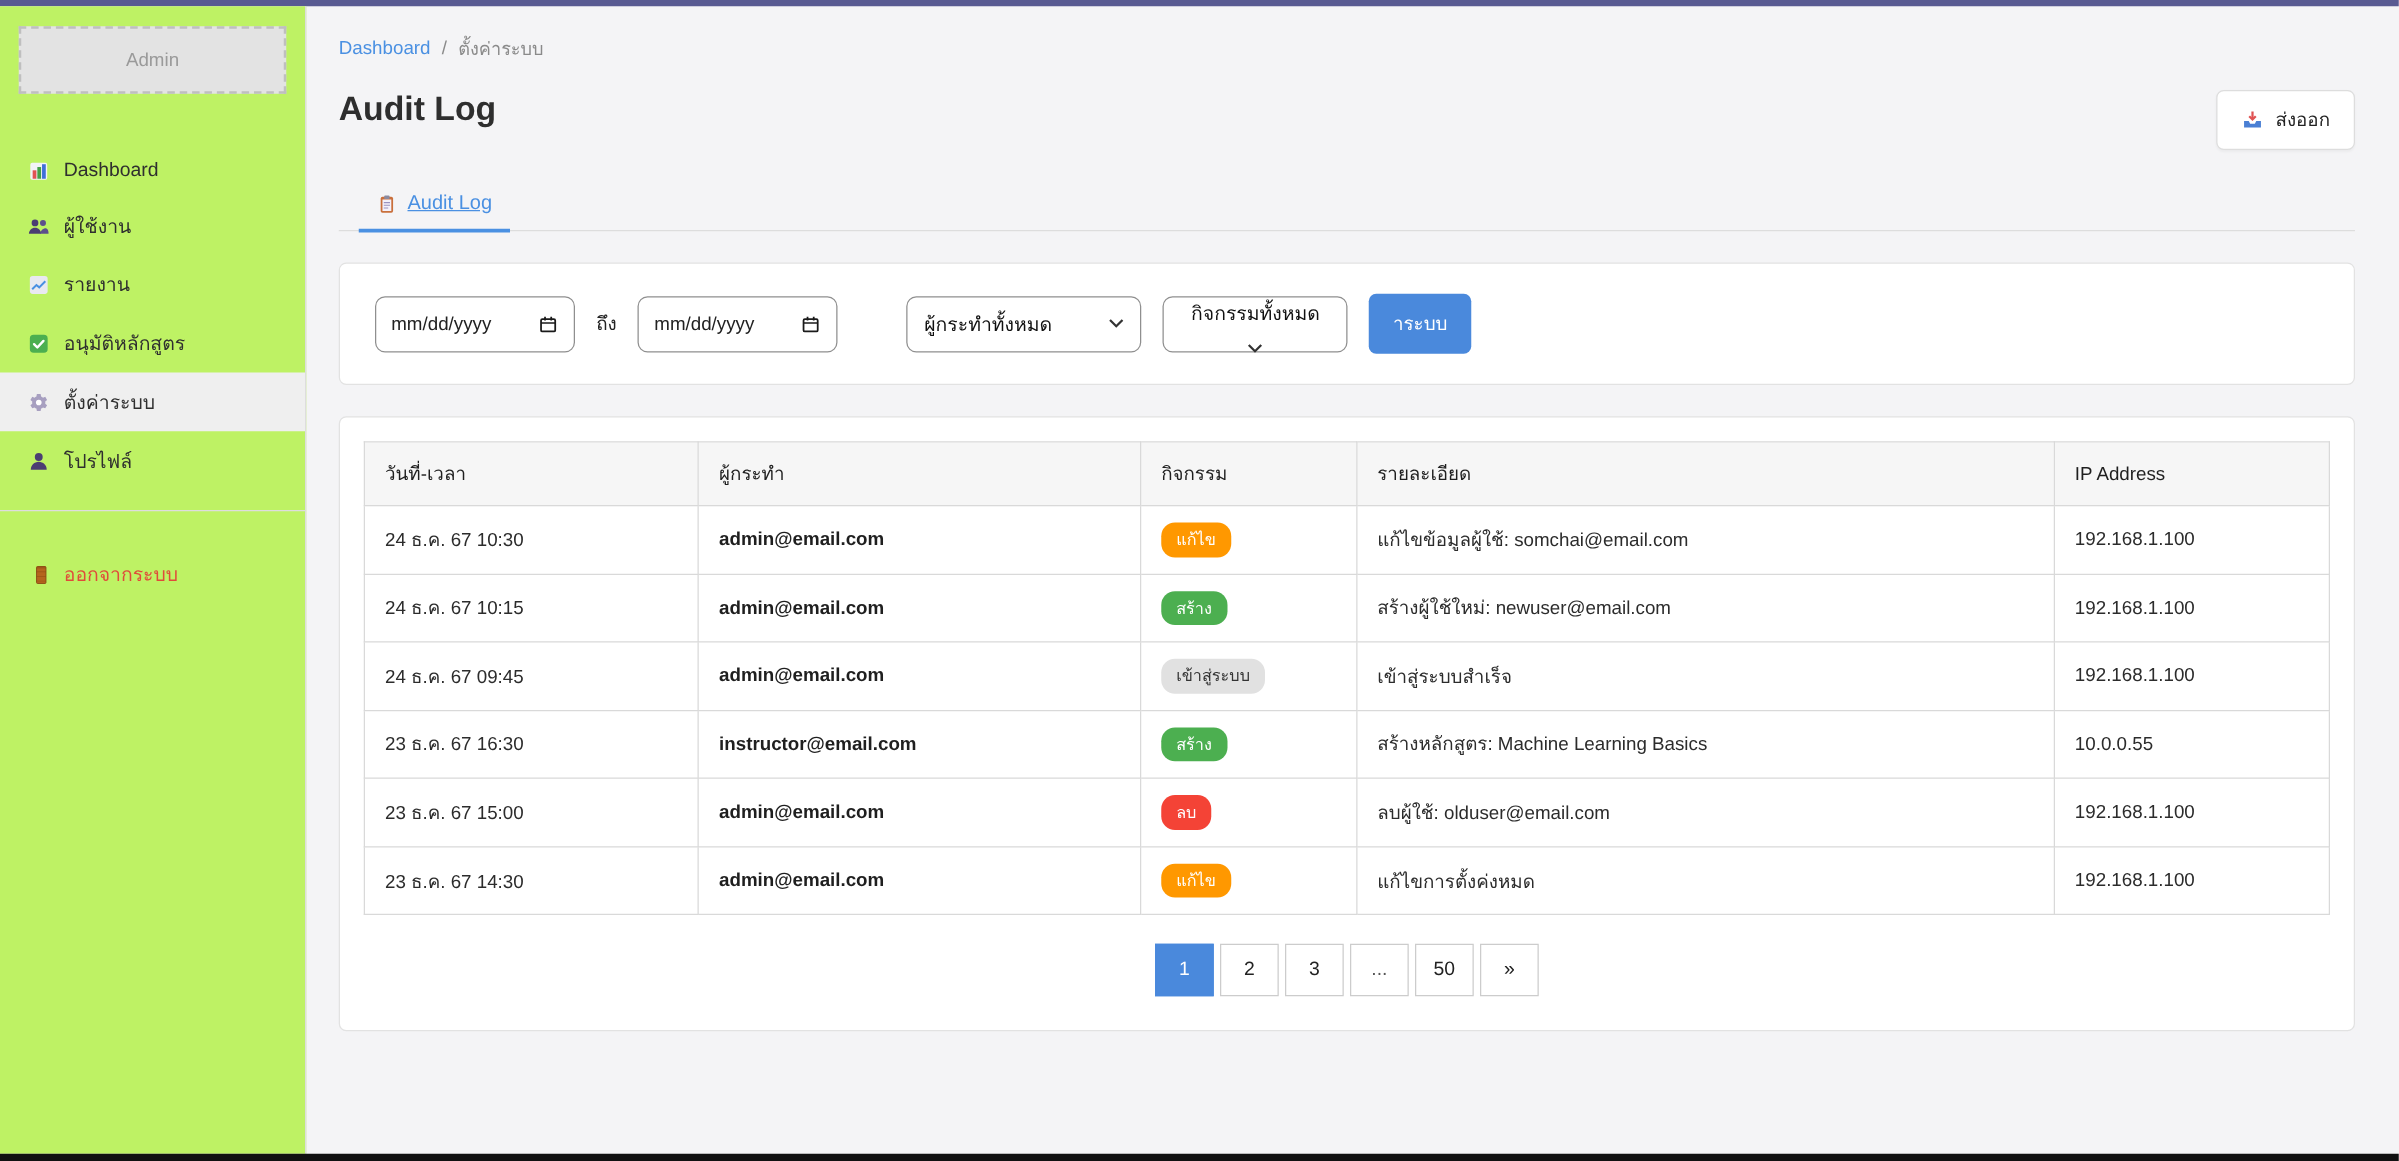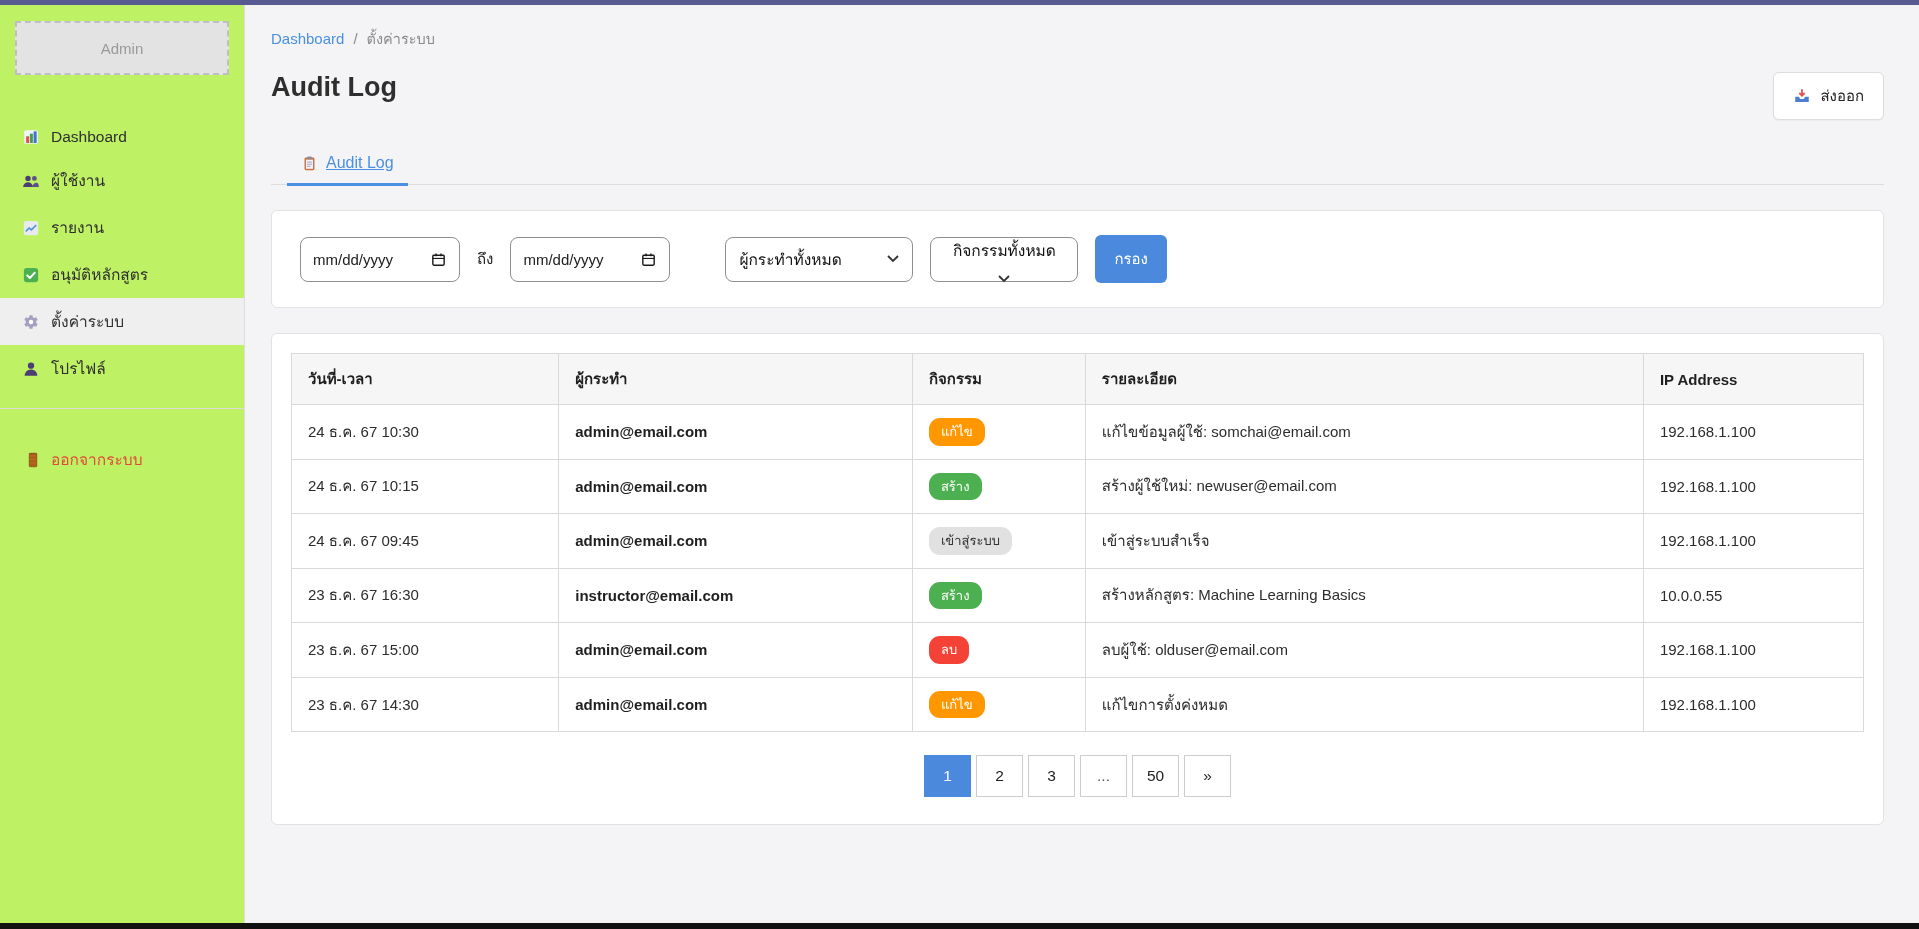--- a/index.html
+++ b/index.html
@@ -86,21 +86,21 @@
   .select-activity { width: 148px; flex-direction: column; }
   .filter-btn {
     background: #4a89dc; color: #fff; border: none; border-radius: 6px;
     padding: 12px 19px; font-size: 15px; cursor: pointer;
     font-family: "Liberation Sans", sans-serif;
   }
 
   .table-card { margin-top: 25px; padding: 19px 19px 27px 19px; }
   table { width: 100%; border-collapse: collapse; font-size: 15px; }
   th, td { border: 1px solid #d9d9d9; padding: 13px 16px; text-align: left; vertical-align: middle; }
-  th { background: #f6f6f6; font-weight: bold; color: #1f1f1f; }
+  th { background: #f6f6f6; font-weight: normal; color: #1f1f1f; }
   td { color: #2c2c2c; height: 49px; }
   td.actor { font-weight: bold; color: #1f1f1f; }
   col.c-date { width: 17%; } col.c-actor { width: 22.5%; } col.c-action { width: 11%; }
   col.c-details { width: 35.5%; } col.c-ip { width: 14%; }
 
   .badge {
     display: inline-block; padding: 5px 12px; border-radius: 11px;
     font-size: 13px; color: #fff; line-height: 1.35; white-space: nowrap;
   }
   .badge.edit { background: #ff9800; }
@@ -268,21 +268,21 @@
           </span>
         </div>
         <div class="select-box select-activity">
           <span>กิจกรรมทั้งหมด</span>
           <span class="icon">
             <svg width="12" height="8" viewBox="0 0 12 8">
                 <path d="M1 1l5 5 5-5" stroke="#333" stroke-width="1.8" fill="none"></path>
               </svg>
           </span>
         </div>
-        <button class="filter-btn">กรอง</button>
+        <button class="filter-btn">าระบบ</button>
       </section>
 
       <section class="card table-card">
         <table>
           <colgroup>
             <col class="c-date">
               <col class="c-actor">
               <col class="c-action">
               <col class="c-details">
               <col class="c-ip">

